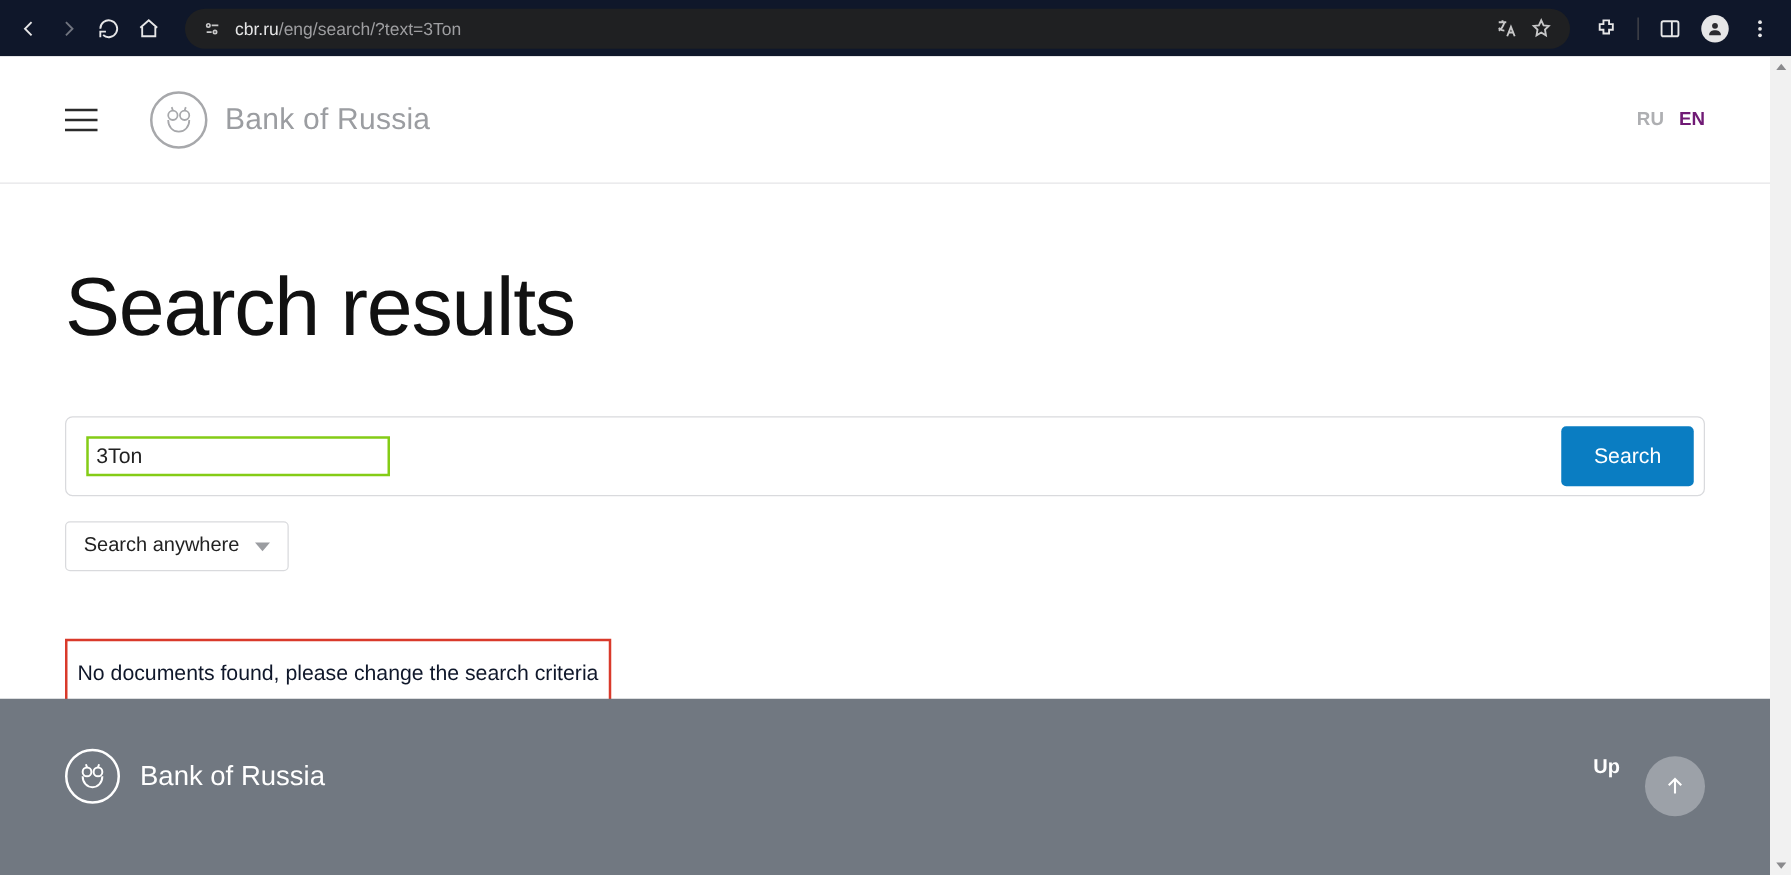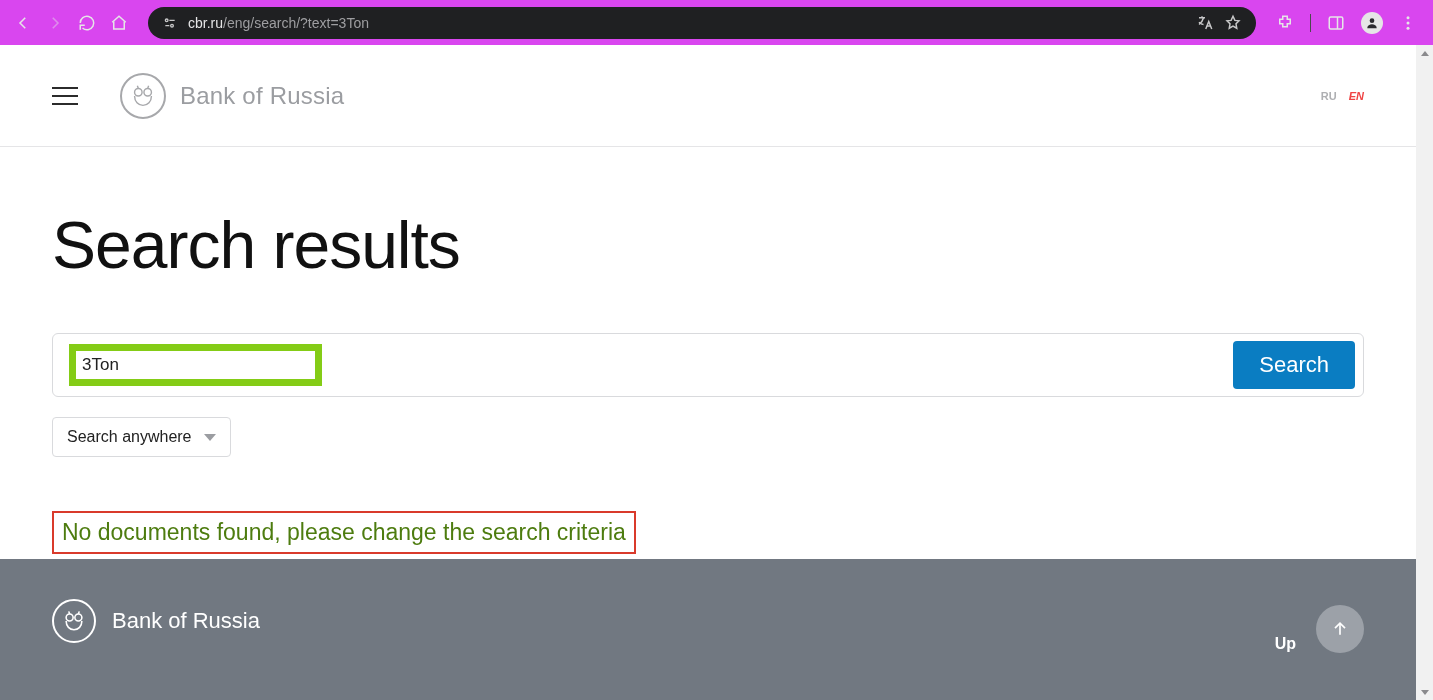--- a/index.html
+++ b/index.html
@@ -8,21 +8,21 @@
     background: #fff;
     width: 1433px;
     height: 700px;
     overflow: hidden;
     position: relative;
   }
 
   
   .chrome {
     height: 45px;
-    background: #d946ef;
+    background: #0f172a;
     display: flex;
     align-items: center;
     padding: 0 10px;
     gap: 10px;
     color: #c7c7c8;
     position: relative;
   }
   .nav-icons { display: flex; align-items: center; gap: 14px; margin-left: 4px; }
   .nav-icons .ic, .chrome-right .ic { width: 18px; height: 18px; display:flex; align-items:center; justify-content:center; }
   .ic svg { display:block; }
@@ -77,54 +77,54 @@
     height: 102px;
     border-bottom:1px solid #e5e5e7;
   }
   .site-header .left { display:flex; align-items:center; gap:20px; }
   .hamburger { width:26px; height:18px; display:flex; flex-direction:column; justify-content:space-between; cursor:pointer; }
   .hamburger span { display:block; height:2px; background:#2b2b2b; }
   .brand { display:flex; align-items:center; gap:14px; margin-left:22px; }
   .brand-logo { width:46px; height:46px; border-radius:50%; border:2px solid #a7a8ab; display:flex; align-items:center; justify-content:center; }
   .brand-logo svg { width:30px; height:30px; }
   .brand-title { font-size:24px; color:#9b9da1; font-weight:400; letter-spacing:.2px; }
-  .lang { display:flex; gap:12px; font-size:11px; font-weight:700; }
+  .lang { display:flex; gap:12px; font-size:15px; font-weight:700; }
   .lang .ru { color:#aeafb2; }
-  .lang .en { color:#ef4444;font-style:italic; }
+  .lang .en { color:#701a75; }
 
   .main { padding: 0 52px; }
   .page-title {
     font-size:66px; font-weight:400; color:#111; margin-top:60px;
     letter-spacing:-1px;
   }
 
   .search-bar {
     margin-top:50px;
     border:1px solid #d9dadd;
     border-radius:6px;
     height:64px;
     display:flex; align-items:center;
     padding:0 8px 0 16px;
     gap:10px;
   }
   .search-bar .highlight-box {
-    border:7px solid #84cc16;
+    border:2px solid #84cc16;
     padding:4px 12px 4px 6px;
   }
   .search-input {
     flex:1;
     font-size:17px;
     border:none; outline:none;
     background:transparent;
     color:#222;
   }
   .search-btn {
     background:#0a7dc2;
     color:#fff;
-    font-size:22px;
+    font-size:17px;
     font-weight:500;
     border:none;
     border-radius:4px;
     height:48px;
     padding:0 26px;
     cursor:pointer;
   }
 
   .filters { display:flex; gap:10px; margin-top:20px;align-items:center; }
   .filter-select {
@@ -142,40 +142,40 @@
     width:0; height:0;
     border-left:6px solid transparent;
     border-right:6px solid transparent;
     border-top:7px solid #9b9da1;
   }
 
   .no-results-row { margin-top:54px; }
   .no-results {
     display:inline-block;
     border:2px solid #d93a2b;
-    padding:6px 8px;
-    color:#4d7c0f;
-    font-size:23px;
+    padding:16px 8px;
+    color:#0f172a;
+    font-size:17px;
   }
 
   .footer {
     position:absolute;
     left:0; right:0;
     top:514px;
     height:170px;
     background:#717881;
     color:#fff;
     padding:40px 52px 0 52px;
     display:flex; align-items:flex-start; justify-content:space-between;
   }
   .footer .brand-f { display:flex; align-items:center; gap:16px; }
   .footer .brand-f .logo-f { width:44px; height:44px; border-radius:50%; border:2px solid #fff; display:flex; align-items:center; justify-content:center; }
   .footer .brand-f .logo-f svg { width:28px; height:28px; }
   .footer .brand-f .title-f { font-size:22px; color:#fff; }
-  .footer .right-f { display:flex; align-items:flex-end; gap:20px; margin-top:6px; }
+  .footer .right-f { display:flex; align-items:flex-start; gap:20px; margin-top:6px; }
   .footer .up-label { font-size:16px; font-weight:700; }
   .up-btn {
     width:48px; height:48px; border-radius:50%; background:#9ca1a8;
     display:flex; align-items:center; justify-content:center;
     cursor:pointer;
   }
   .up-btn svg { width:20px; height:20px; }
 
 </style>
 </head>

